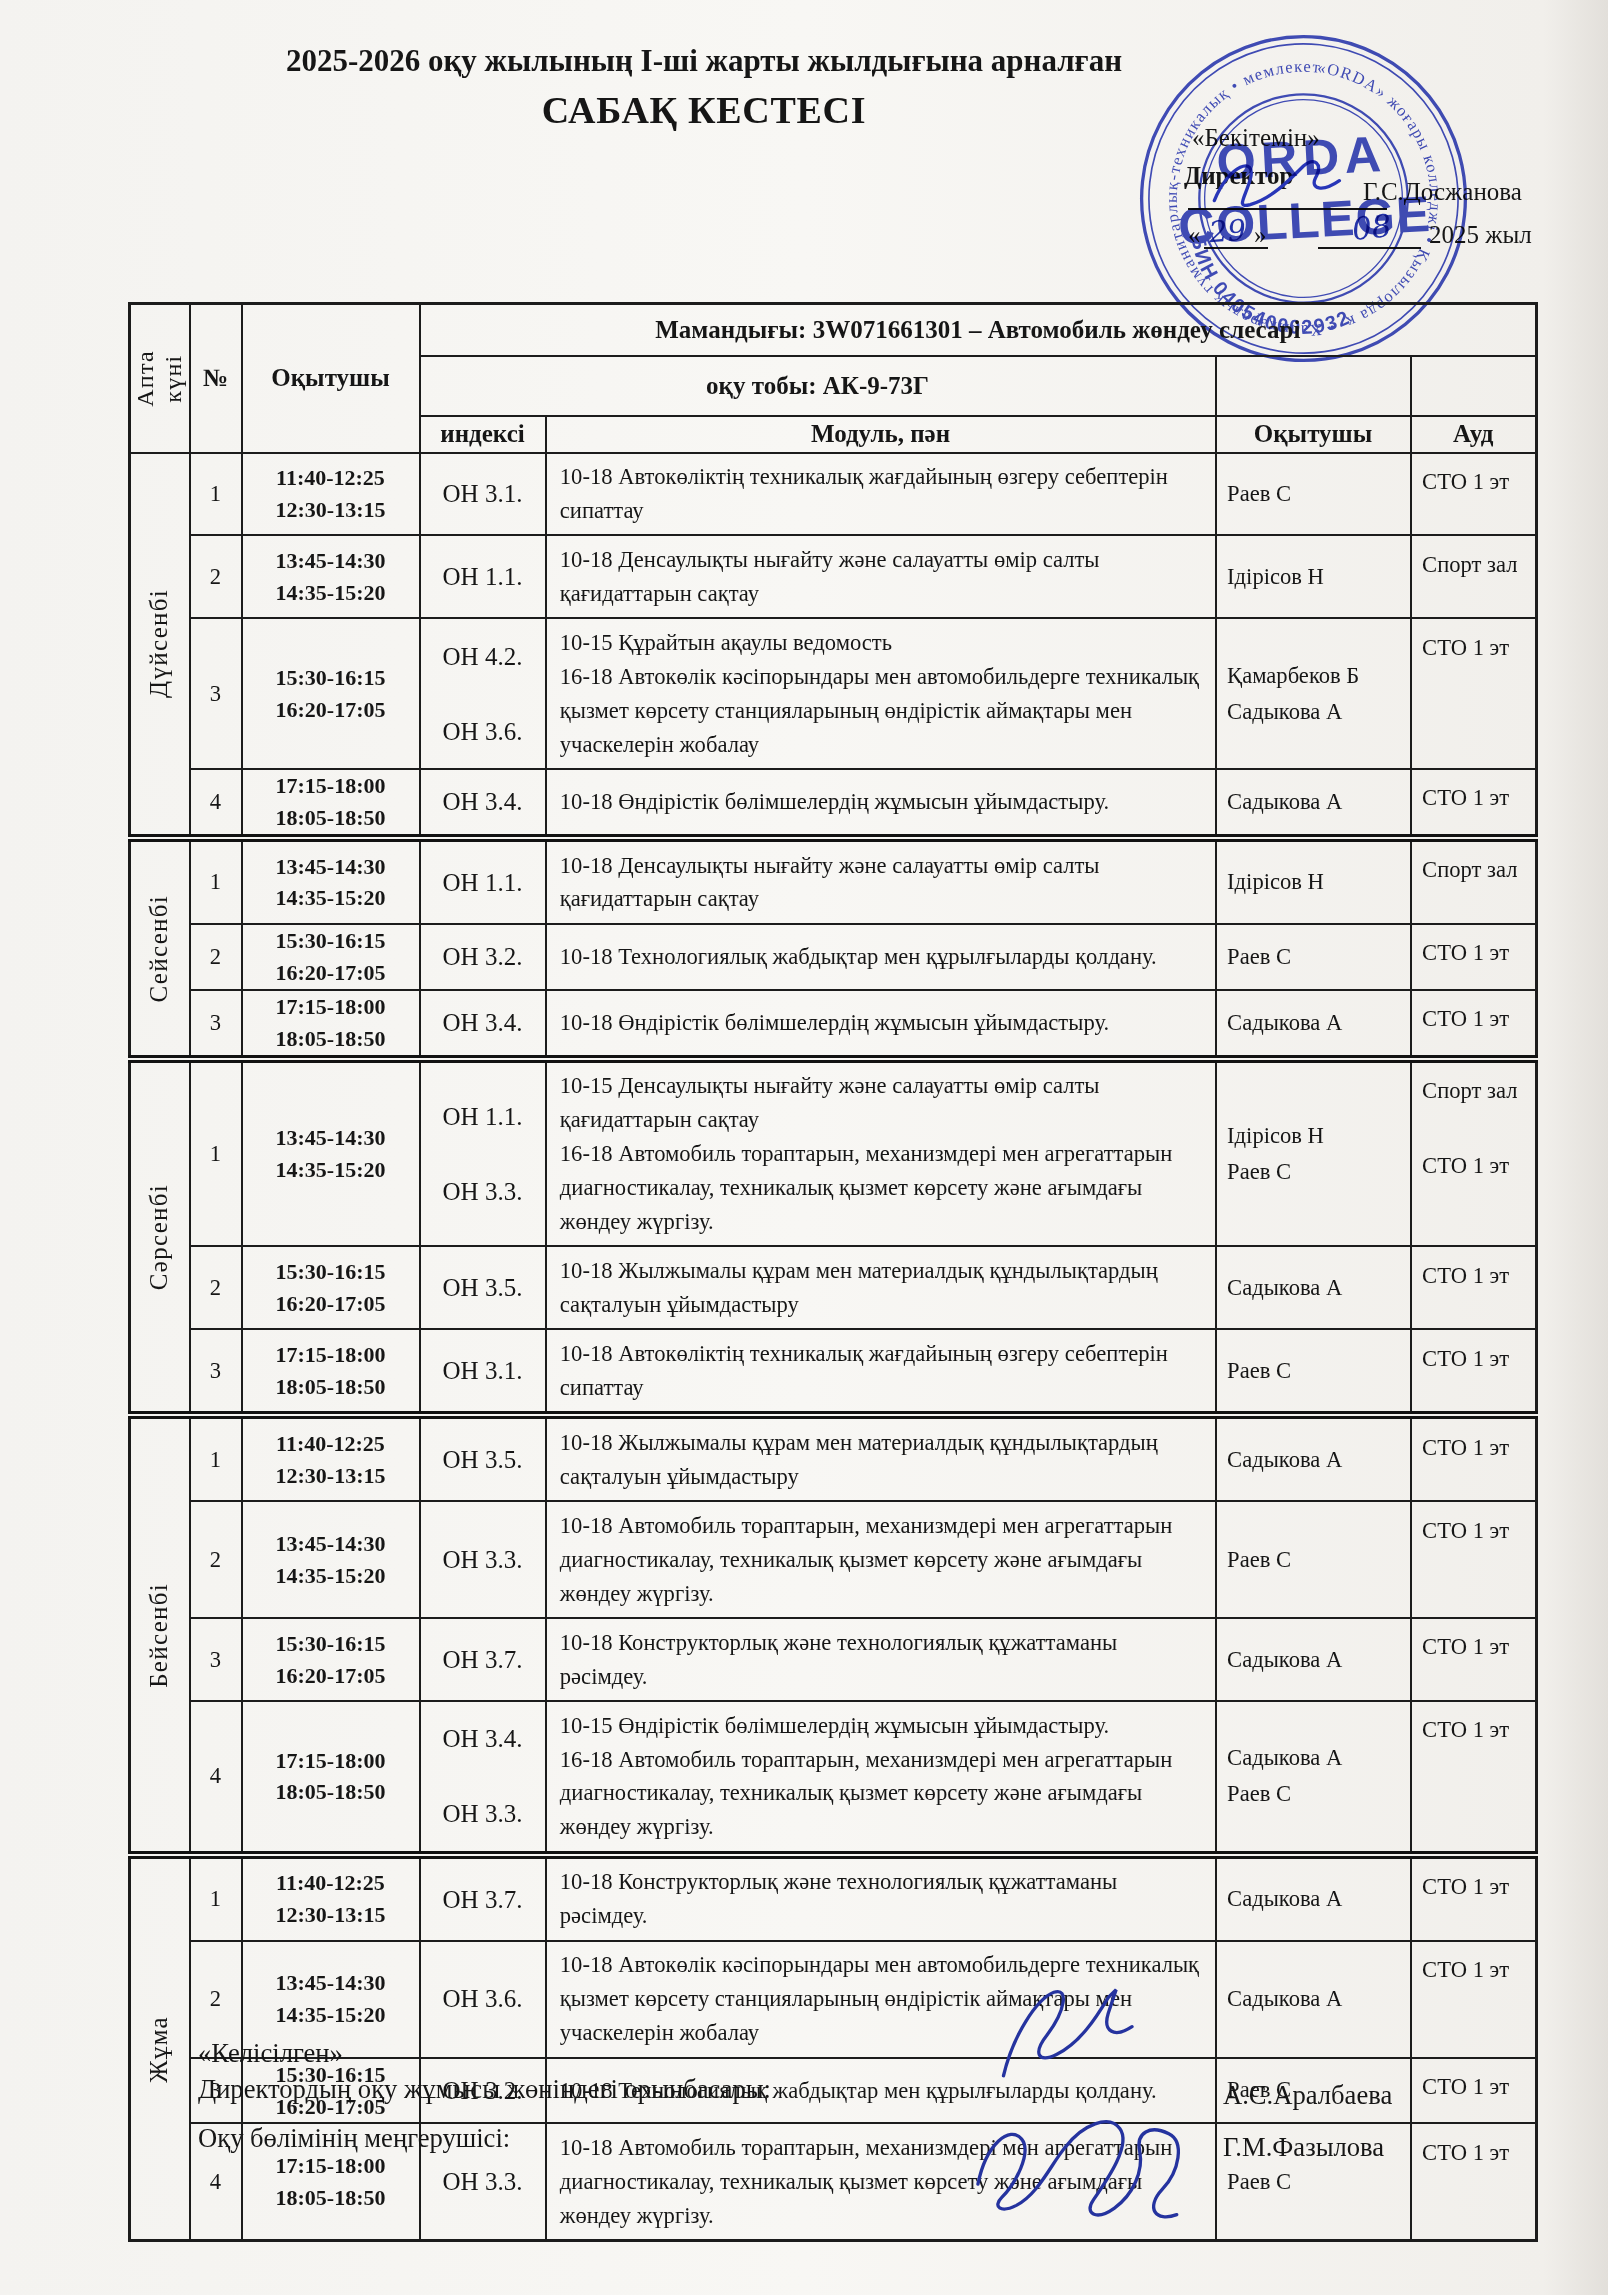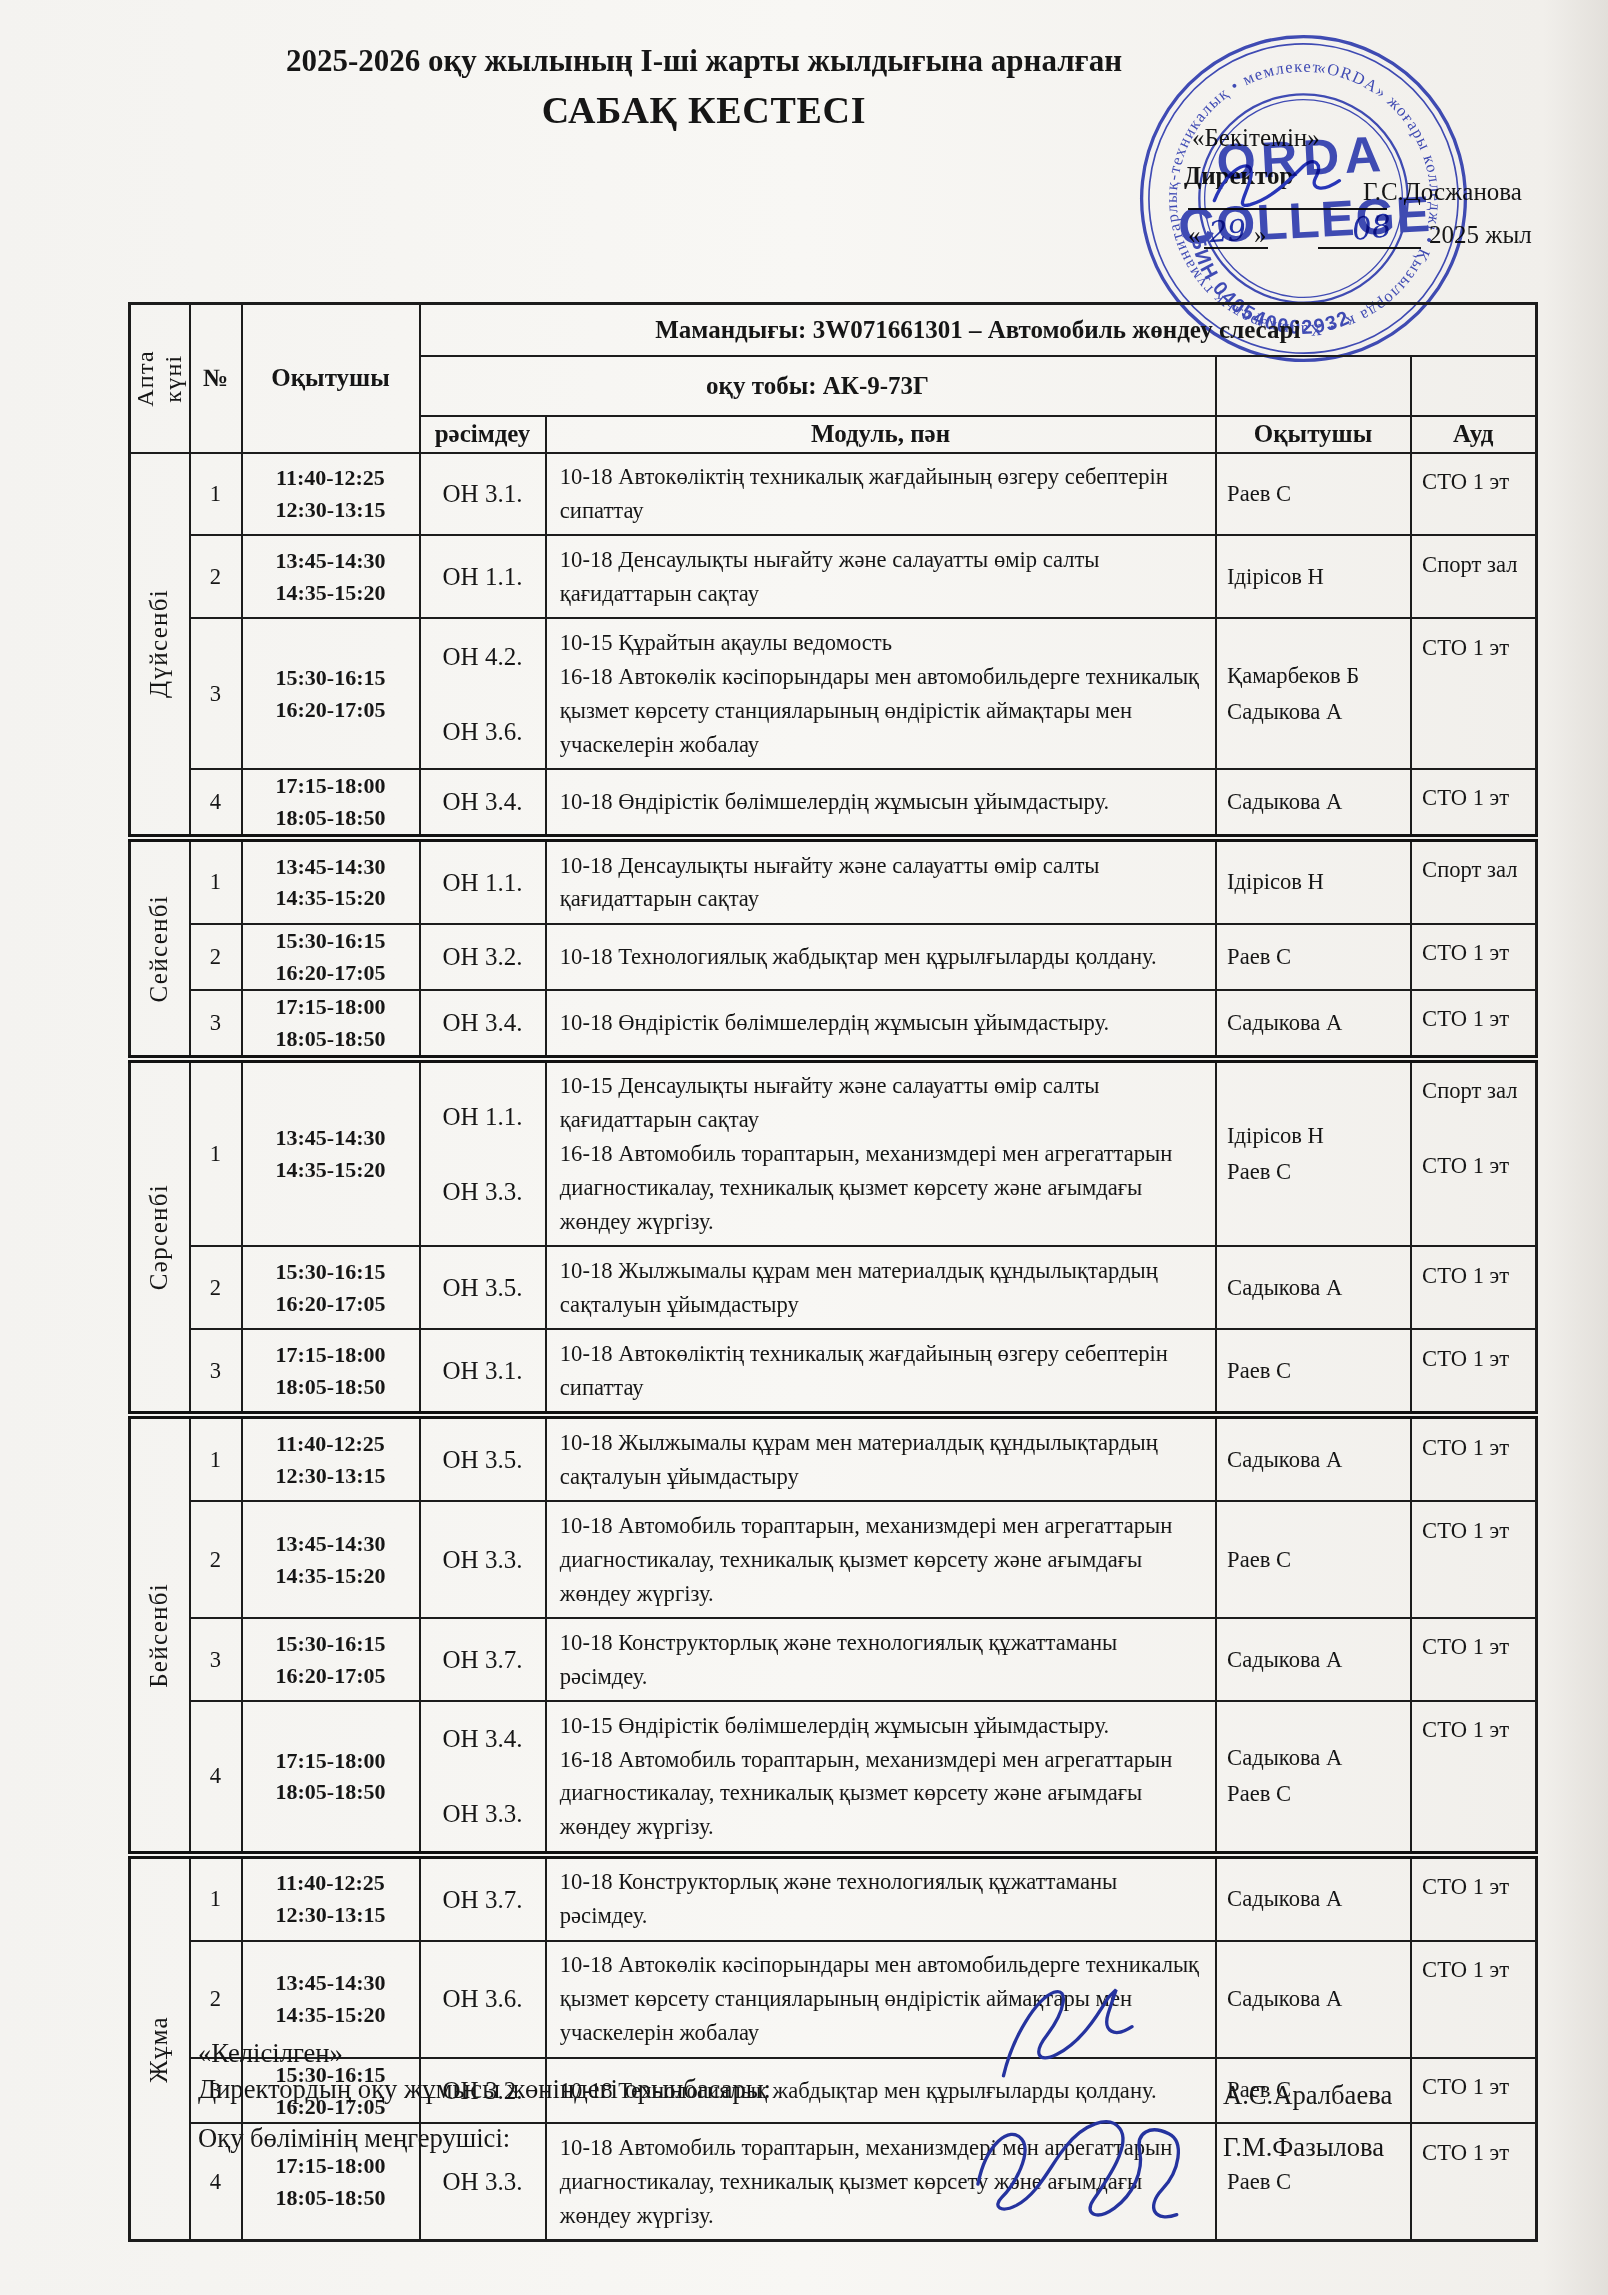--- a/index.html
+++ b/index.html
@@ -115,21 +115,21 @@
       <td class="h-col" rowspan="3">№</td>
       <td class="h-col" rowspan="3">Оқытушы</td>
       <td class="h-spec" colspan="4">Мамандығы: 3W071661301 – Автомобиль жөндеу слесарі</td>
     </tr>
     <tr style="height:60px">
       <td class="h-group" colspan="2">оқу тобы: АК-9-73Г</td>
       <td></td>
       <td></td>
     </tr>
     <tr style="height:37px">
-      <td class="h-col">рәсімдеу</td>
+      <td class="h-col">индексі</td>
       <td class="h-col">Модуль, пән</td>
       <td class="h-col">Оқытушы</td>
       <td class="h-col">Ауд</td>
     </tr>
 
     <tr style="height:66px">
       <td class="c-day" rowspan="4">
             <div class="vtext">Дүйсенбі</div>
           </td>
       <td class="c-num">1</td>

